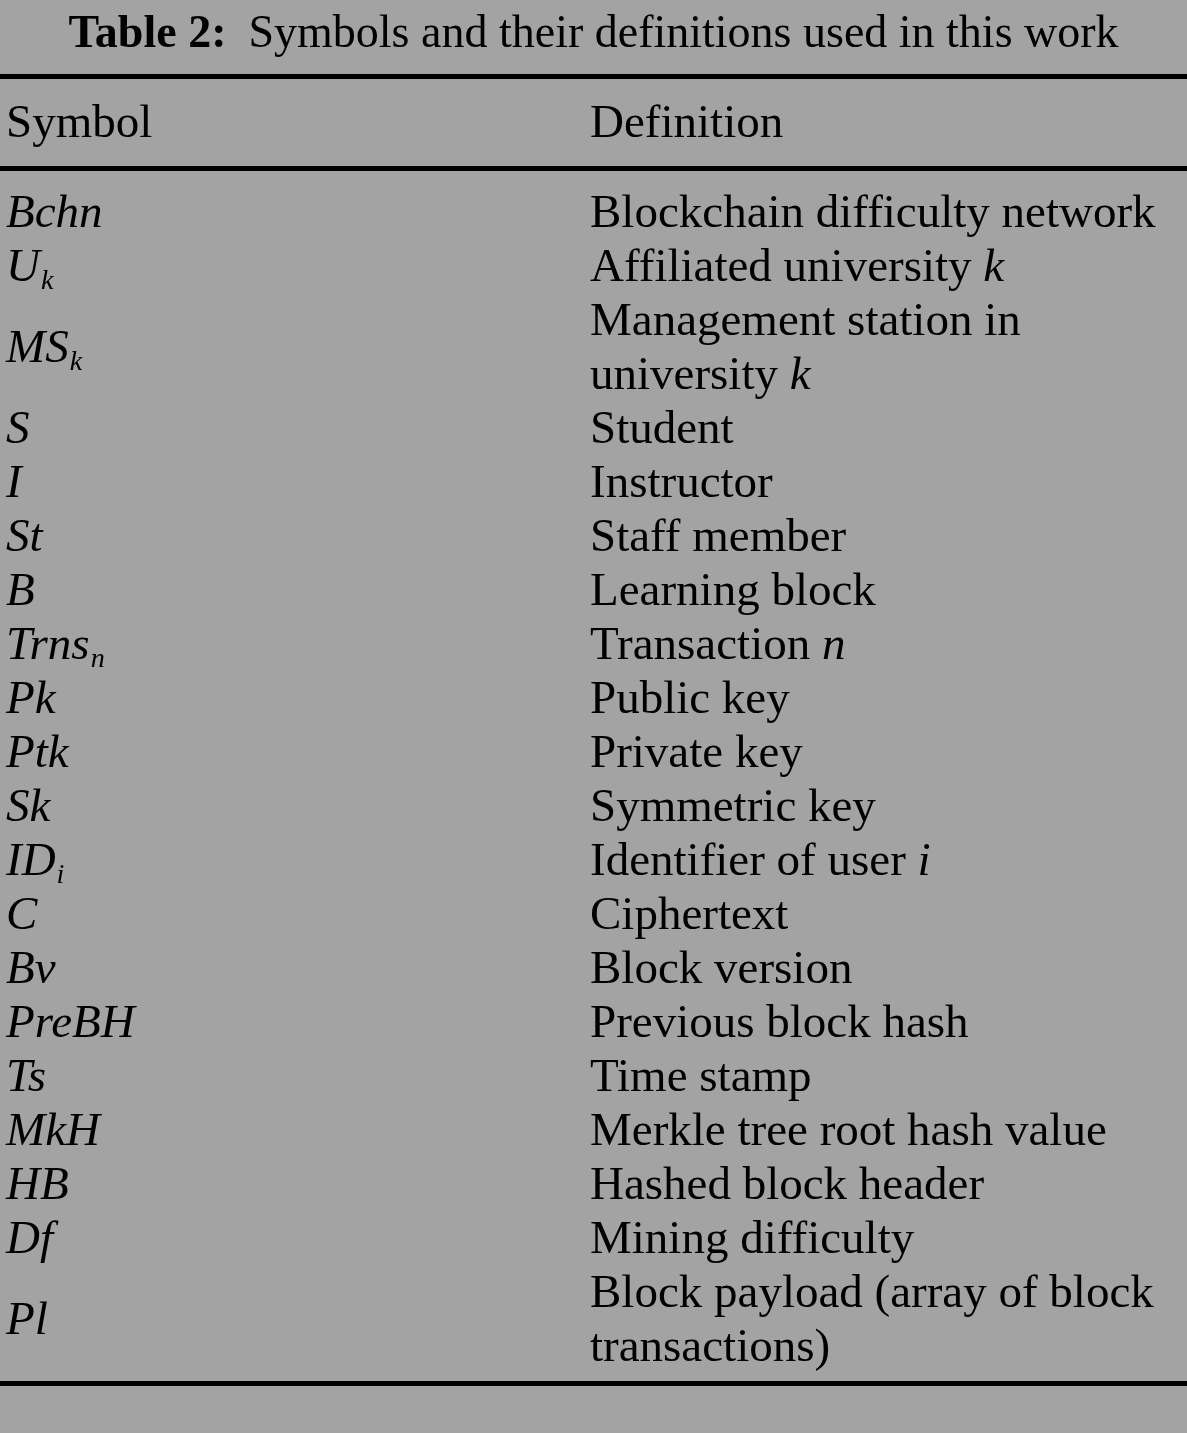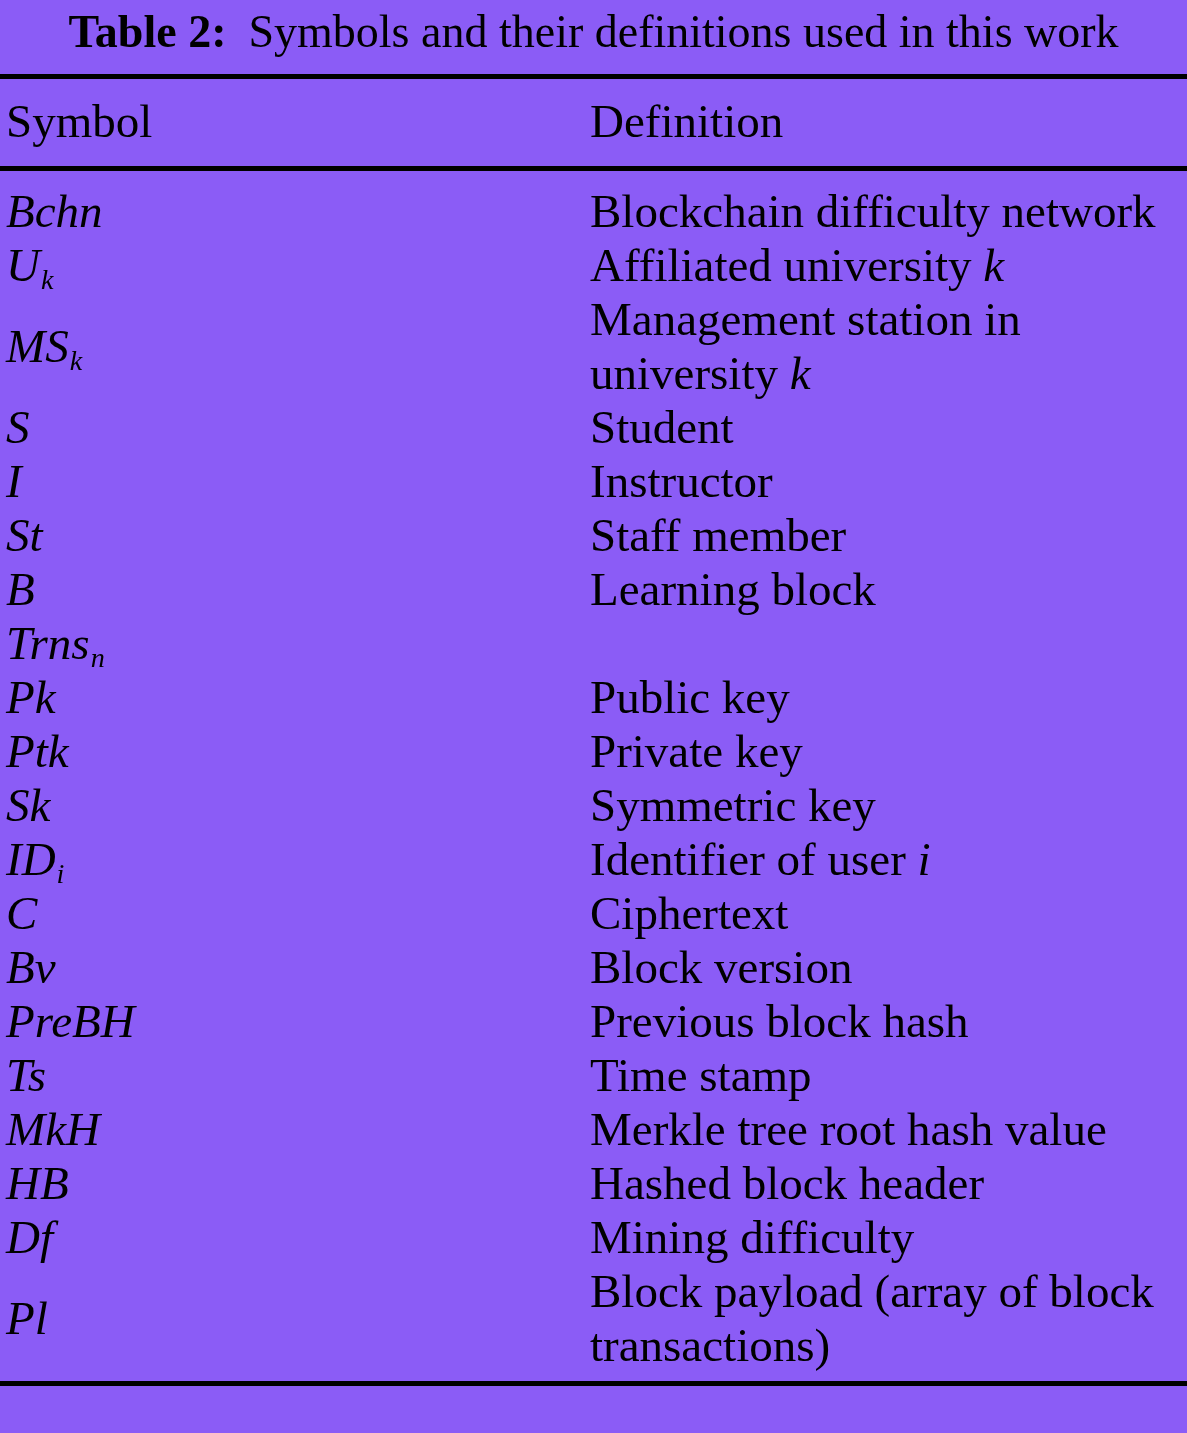--- a/index.html
+++ b/index.html
@@ -4,21 +4,21 @@
 <style>
   html, body {
     margin: 0;
     padding: 0;
     background: #ffffff;
   }
   .page {
     position: relative;
     width: 1187px;
     height: 1433px;
-    background: #8b5cf6;
+    background: #a3a3a3;
     color: #000000;
     font-family: "Liberation Serif", serif;
     overflow: hidden;
   }
   .caption {
     padding-top: 2px;
     text-align: center;
     font-size: 46px;
     line-height: 60px;
     white-space: nowrap;
@@ -116,20 +116,21 @@
       <div class="trow">
         <div class="cell-sym"><i>St</i></div>
         <div class="cell-def"><span>Staff member</span></div>
       </div>
       <div class="trow">
         <div class="cell-sym"><i>B</i></div>
         <div class="cell-def"><span>Learning block</span></div>
       </div>
       <div class="trow">
         <div class="cell-sym"><i>Trns</i><sub class="sb">n</sub></div>
+        <div class="cell-def"><span>Transaction </span><i>n</i></div>
       </div>
       <div class="trow">
         <div class="cell-sym"><i>Pk</i></div>
         <div class="cell-def"><span>Public key</span></div>
       </div>
       <div class="trow">
         <div class="cell-sym"><i>Ptk</i></div>
         <div class="cell-def"><span>Private key</span></div>
       </div>
       <div class="trow">

